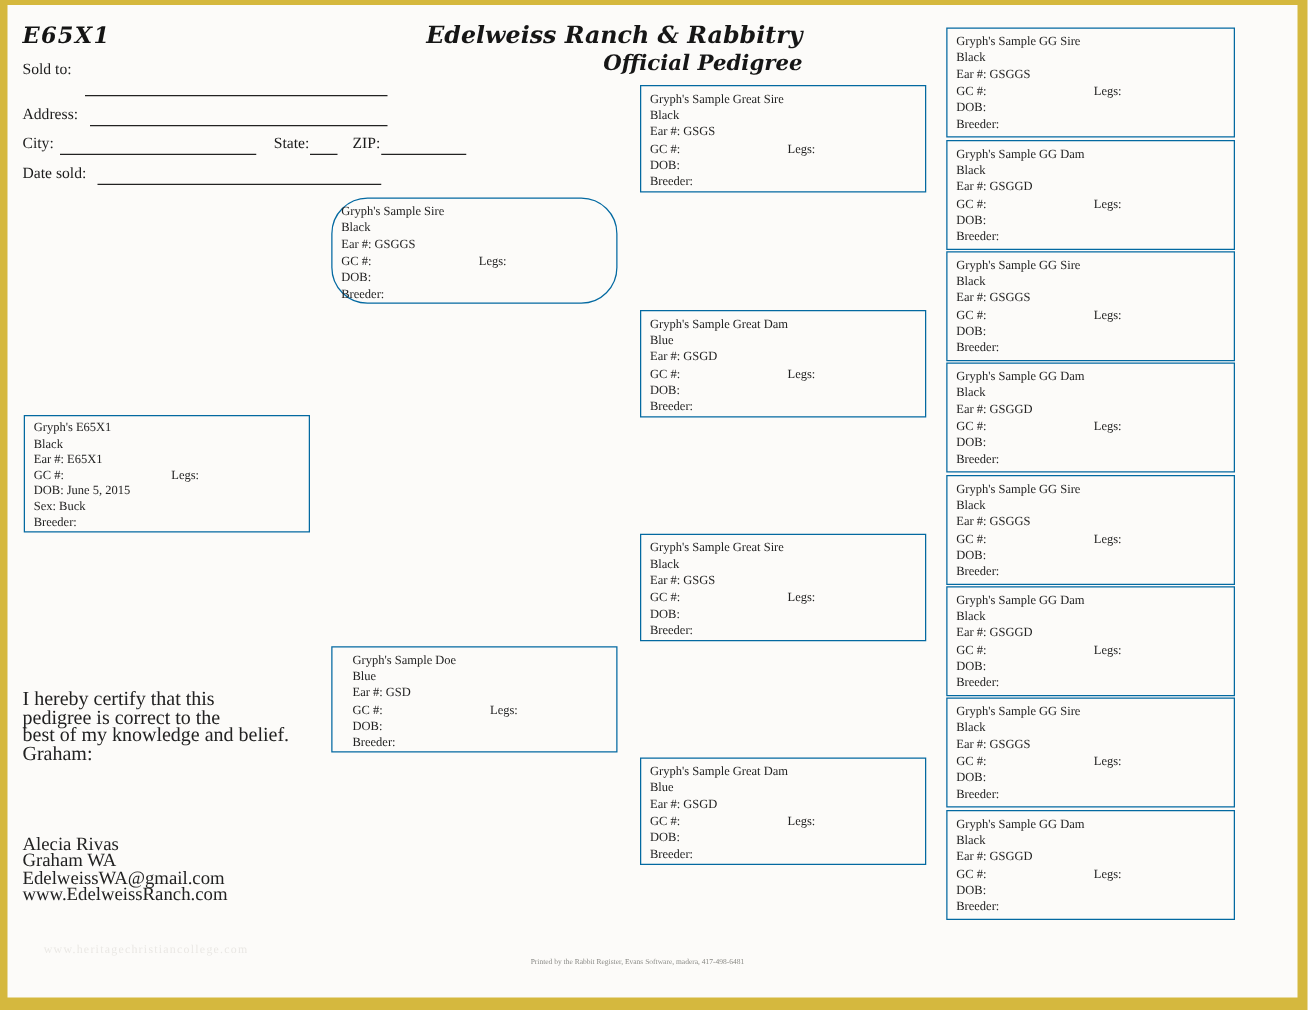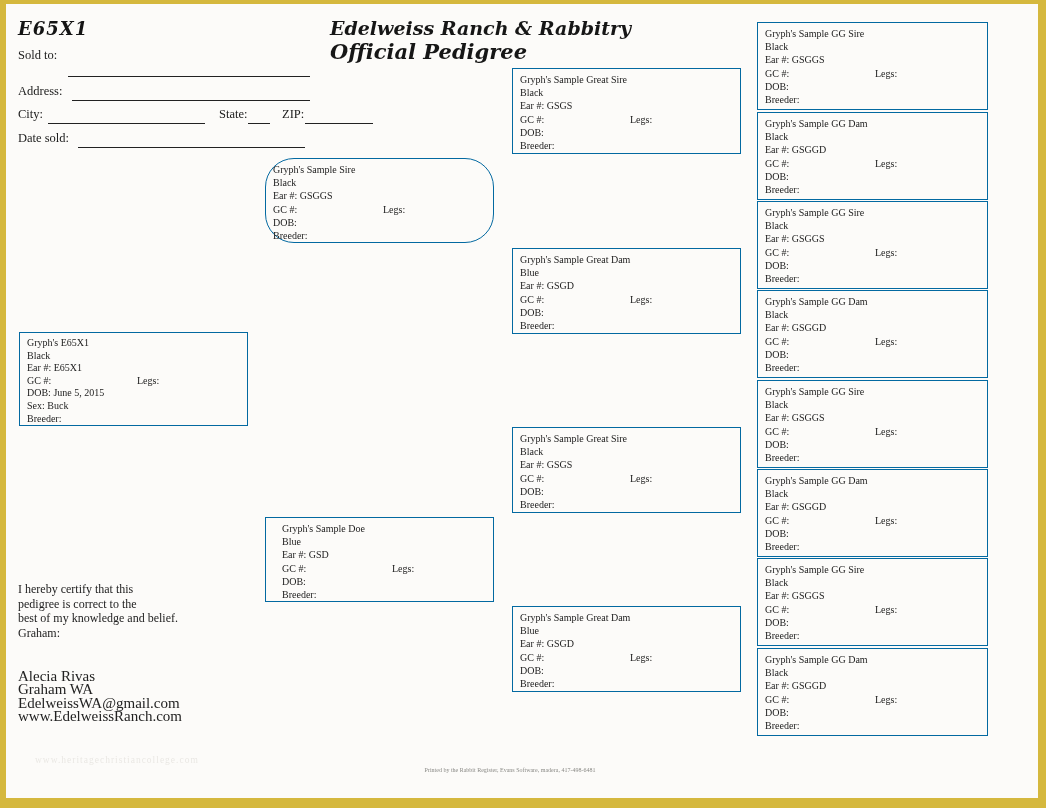--- a/index.html
+++ b/index.html
@@ -13,40 +13,40 @@
     position:absolute;left:6px;top:4px;right:8px;bottom:10px;
     background:#fcfbf9;
   }
   
   .ear-code{
     position:absolute;left:18px;top:18px;
     font-family:"DejaVu Serif", serif;font-style:italic;font-weight:bold;
     font-size:18px;letter-spacing:1px;color:#141414;
   }
   .title{
-    position:absolute;left:330px;top:16px;width:312px;text-align:left;
+    position:absolute;left:330px;top:16px;width:312px;text-align:right;
     font-family:"DejaVu Serif", serif;font-style:italic;font-weight:bold;color:#161616;
   }
   .title .t1{font-size:19px;line-height:24px;}
-  .title .t2{font-size:21px;line-height:23px;}
+  .title .t2{font-size:17px;line-height:23px;}
   
   .flabel{position:absolute;font-size:12.5px;color:#1b1b1b;white-space:nowrap;}
   .uline{position:absolute;border-bottom:1.2px solid #222;height:1px;}
   
   .pbox{
     position:absolute;background:transparent;border:1px solid #0369a1;
     padding:4px 7px 0 7px;box-sizing:border-box;
     font-size:10px;line-height:13.2px;color:#222;
   }
   .pbox.subject{border-width:1.5px;line-height:12.6px;}
   .pbox .bl{white-space:nowrap;overflow:hidden;}
   .gcrow{display:flex;}
   .gcrow .gc{display:inline-block;width:110px;}
   
-  .cert{position:absolute;left:18px;top:582px;font-size:12px;line-height:14.6px;color:#222;}
+  .cert{position:absolute;left:18px;top:553px;font-size:16px;line-height:14.6px;color:#222;}
   .contact{position:absolute;left:18px;top:670px;font-size:15px;line-height:13.4px;color:#222;}
   
   .watermark{
     position:absolute;left:35px;top:755px;font-size:9.5px;letter-spacing:1px;
     color:rgba(150,145,135,0.18);white-space:nowrap;
   }
   .printedby{
     position:absolute;left:370px;top:767px;width:280px;text-align:center;
     font-size:6px;color:#8a8a86;white-space:nowrap;
   }

